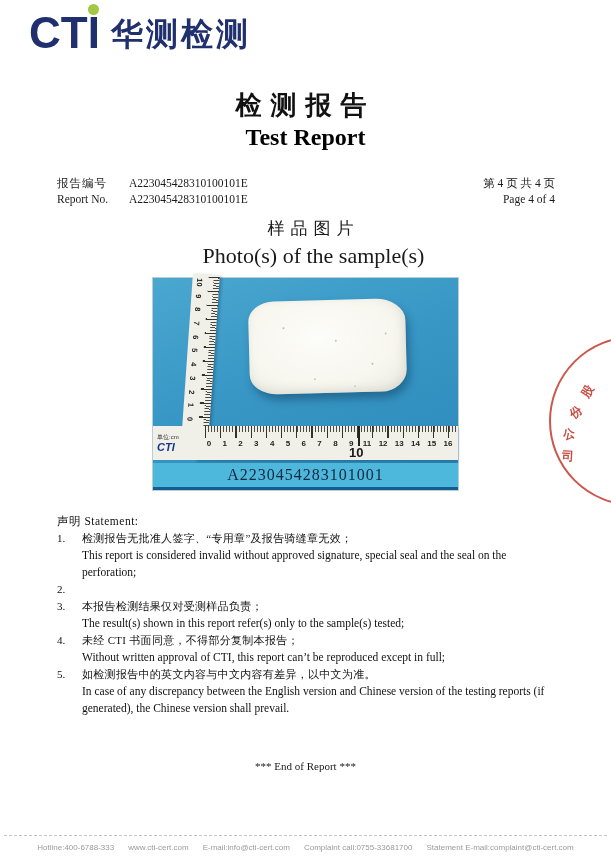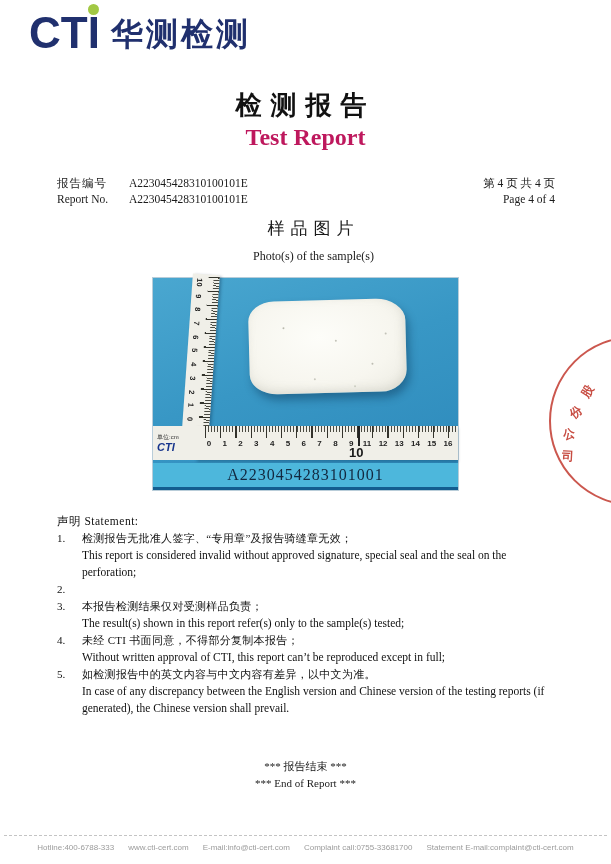--- a/index.html
+++ b/index.html
@@ -11,33 +11,33 @@
   .logo-cti{position:relative;font-family:"Liberation Sans",sans-serif;font-weight:bold;
             font-size:44px;line-height:40px;color:#20306e;letter-spacing:0px;}
   .logo-dot{position:absolute;top:-9px;right:1px;width:11px;height:11px;border-radius:50%;background:#a2c844;}
   .logo-cn{font-family:"Liberation Sans",sans-serif;font-weight:bold;font-size:32px;
            line-height:36px;color:#20306e;letter-spacing:3px;margin-bottom:1px;}
 
   
   .title-block{position:absolute;top:89px;left:0;right:0;text-align:center;}
   .title-cn{font-family:"Liberation Sans",sans-serif;font-weight:bold;font-size:26px;
             line-height:32px;letter-spacing:9px;color:#111;}
-  .title-en{font-family:"Liberation Serif",serif;font-weight:bold;font-size:24px;line-height:33px;color:#be185d;}
+  .title-en{font-family:"Liberation Serif",serif;font-weight:bold;font-size:24px;line-height:33px;color:#000000;}
 
   
   .report-info{position:absolute;top:175px;left:57px;right:56px;display:flex;
                justify-content:space-between;font-size:11.5px;line-height:16px;gap:28px;}
   .ri-left{display:grid;grid-template-columns:72px auto;column-gap:0;}
   .ri-right{text-align:right;}
   .cn-sp{letter-spacing:1px;}
 
   
   .section-block{position:absolute;top:217px;left:0;right:0;text-align:center;padding-left:16px;}
   .section-cn{font-size:17px;letter-spacing:6px;line-height:24px;}
-  .section-en{font-size:12px;line-height:30px;}
+  .section-en{font-size:22px;line-height:30px;}
 
   
   .photo{position:absolute;left:153px;top:278px;width:305px;height:212px;
          background:linear-gradient(160deg,#4aa7d0 0%,#3897c5 45%,#2d89bb 100%);
          box-shadow:0 0 0 1px #b9cdd9;}
   
   .v-ruler{position:absolute;left:29px;top:-4px;width:27px;height:156px;background:#f0efe8;
            transform:rotate(4deg);transform-origin:50% 100%;box-shadow:2px 1px 3px rgba(0,30,60,.30);}
   .v-mm{position:absolute;top:2px;bottom:2px;right:0;width:6px;
         background:repeating-linear-gradient(180deg,#4a4a42 0 1px,rgba(0,0,0,0) 1px 2.8px);}
@@ -244,21 +244,20 @@
     <div class="stmt-item">
       <div class="stmt-num">5.</div>
       <div class="stmt-body">
         <div class="stmt-cn">如检测报告中的英文内容与中文内容有差异，以中文为准。</div>
         <div class="stmt-en">In case of any discrepancy between the English version and Chinese version of the testing reports (if generated), the Chinese version shall prevail.</div>
       </div>
     </div>
   </div>
 
   <div class="end-block">
-    <div>***  报告结束  ***</div>
     <div>*** End of Report ***</div>
   </div>
 
   <div class="footer">
     <span>Hotline:400-6788-333</span>
     <span>www.cti-cert.com</span>
     <span>E-mail:info@cti-cert.com</span>
     <span>Complaint call:0755-33681700</span>
     <span>Statement E-mail:complaint@cti-cert.com</span>
   </div>

